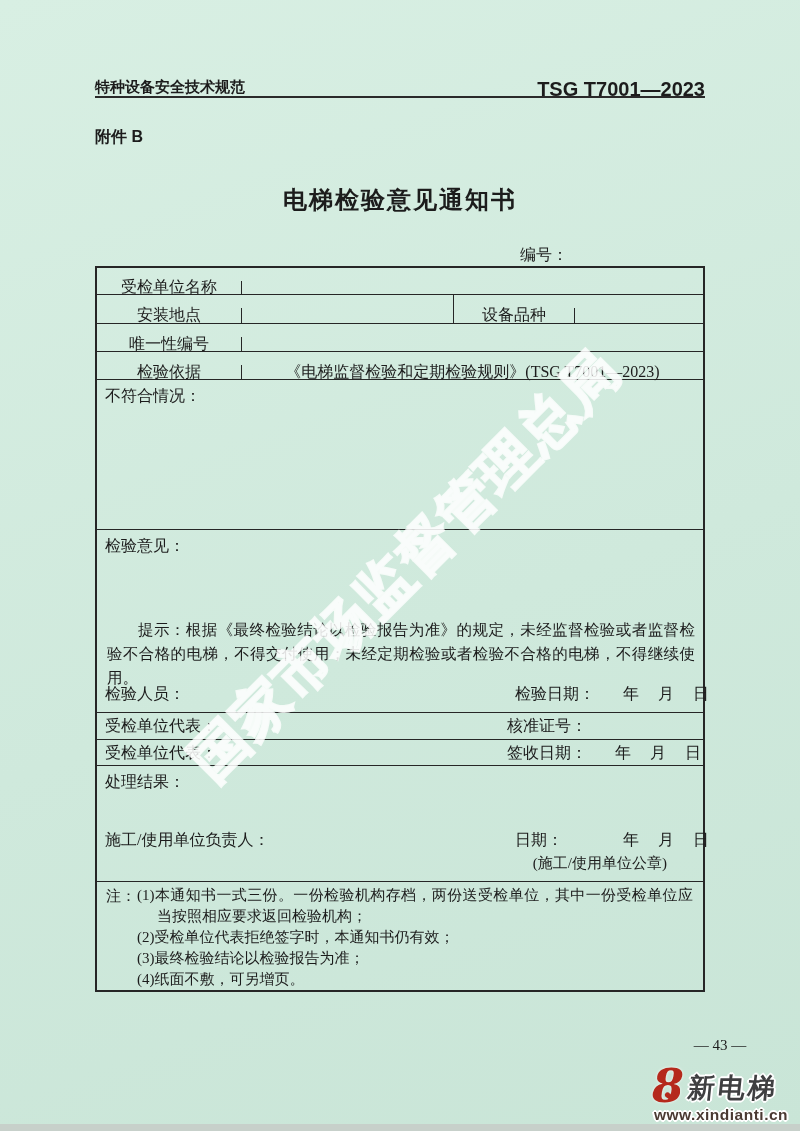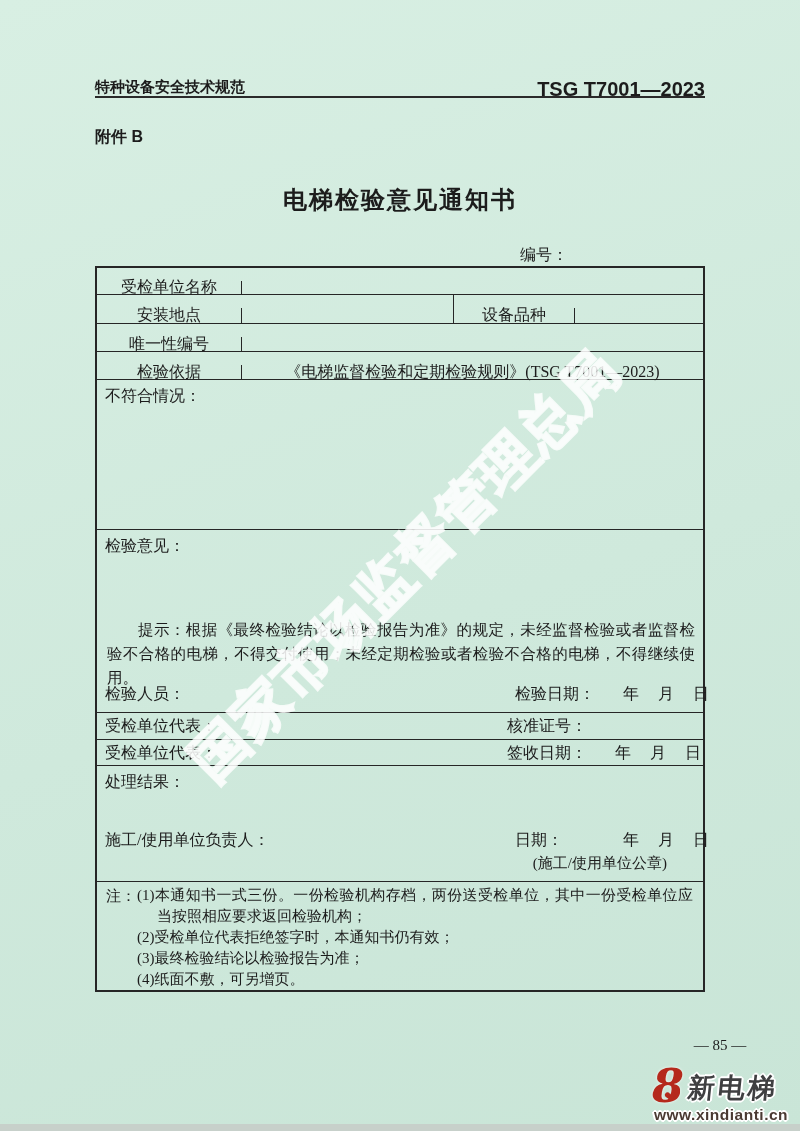--- a/index.html
+++ b/index.html
@@ -180,21 +180,21 @@
       <p class="note-item">(2)受检单位代表拒绝签字时，本通知书仍有效；</p>
       <p class="note-item">(3)最终检验结论以检验报告为准；</p>
       <p class="note-item">(4)纸面不敷，可另增页。</p>
     </div>
 
   </div>
 
   <div class="watermark">国家市场监督管理总局</div>
 
   <div class="page-number">
-    <span class="page-number-inner">— 85 —</span>
+    <span class="page-number-inner">— 43 —</span>
   </div>
 
   <div class="logo">
     <span class="logo-mark">8</span>
     <span class="logo-heart">❤</span>
     <span class="logo-name">新电梯</span>
     <span class="logo-url">www.xindianti.cn</span>
   </div>
 
   <div class="bottom-band"></div>

